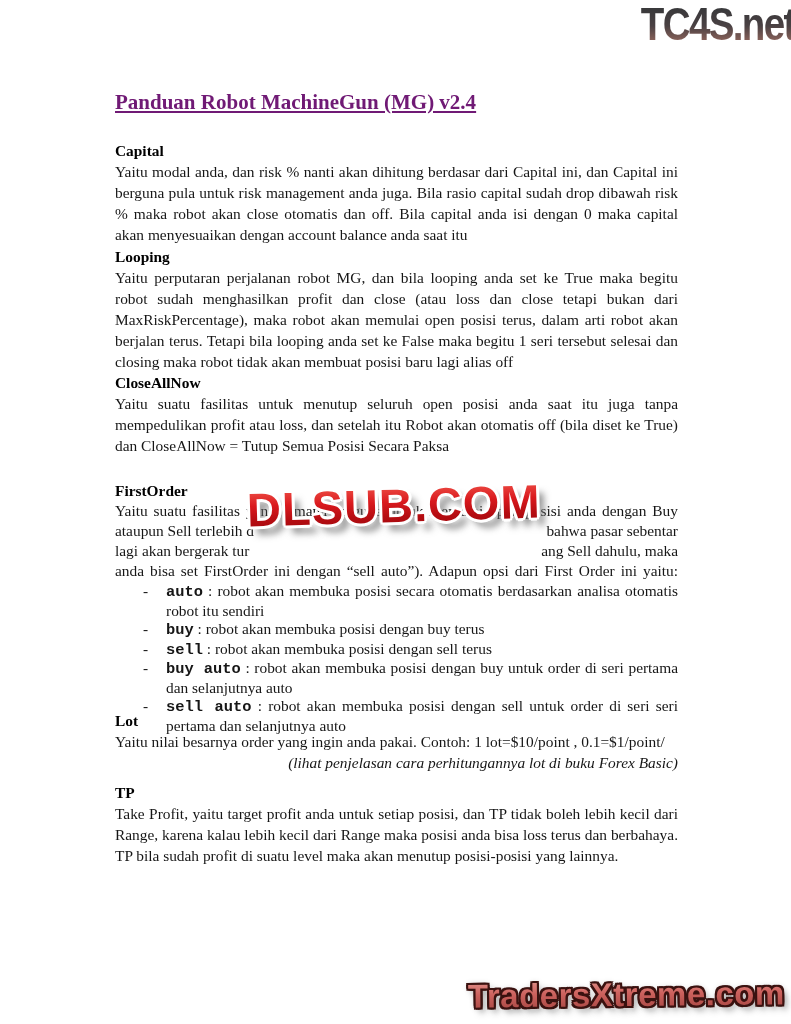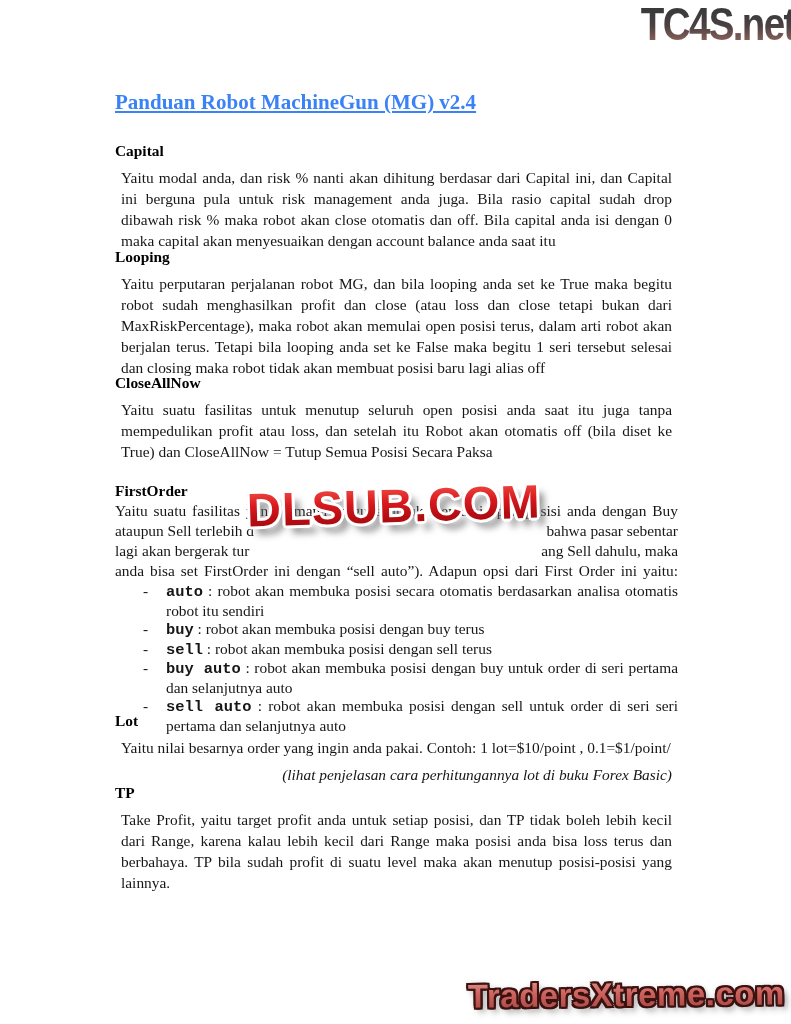--- a/index.html
+++ b/index.html
@@ -14,27 +14,27 @@
     font-family:"Liberation Sans", sans-serif;font-weight:bold;
     font-size:47px;letter-spacing:-2px;line-height:47px;
     transform:scaleX(0.82);transform-origin:100% 0;
     background:linear-gradient(180deg,#39393b 18%,#4a4143 55%,#8a625a 88%,#96655c 100%);
     -webkit-background-clip:text;background-clip:text;color:transparent;
     white-space:nowrap;
   }
   
   .title{
     position:absolute;left:115px;top:90px;margin:0;
-    font-size:21px;font-weight:bold;color:#3b82f6;
+    font-size:21px;font-weight:bold;color:#701a75;
     text-decoration:underline;white-space:nowrap;
   }
   
   .sec{position:absolute;left:115px;width:563px;}
   .sec h2{margin:0;font-size:15.4px;line-height:21px;font-weight:bold;color:#000000;}
-  .sec p{margin:6px;font-size:15.4px;line-height:21px;text-align:justify;}
+  .sec p{margin:0;font-size:15.4px;line-height:21px;text-align:justify;}
   .sec p.italic{font-style:italic;text-align:right;}
   .jline{font-size:15.4px;line-height:20px;text-align:justify;text-align-last:justify;}
   .split{display:flex;justify-content:space-between;font-size:15.4px;line-height:20px;}
   .bullets{margin-top:1px;}
   .bullet{
     position:relative;padding-left:51px;font-size:15.4px;
     line-height:18.5px;text-align:justify;
   }
   .bullet .dash{position:absolute;left:28px;top:0;}
   .bullet b{font-weight:bold;font-family:Liberation Mono, monospace;}

